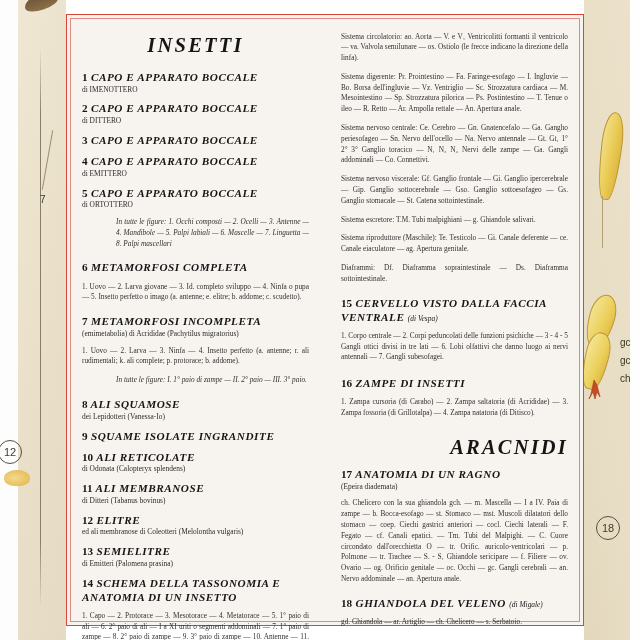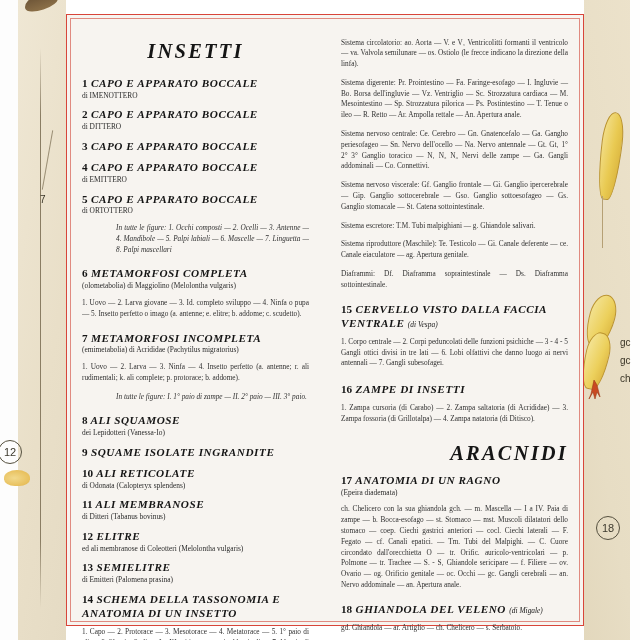--- a/index.html
+++ b/index.html
@@ -30,21 +30,21 @@
   .frame-outer{
     position:absolute;left:66px;top:14px;width:518px;height:612px;
     border:1.6px solid #d8453a;box-sizing:border-box;
   }
   .frame-inner{
     position:absolute;left:70px;top:18px;width:510px;height:604px;
     border:0.8px solid #e08a80;box-sizing:border-box;
   }
 
   .cols{
-    position:absolute;left:74px;top:30px;width:502px;height:596px;
+    position:absolute;left:74px;top:24px;width:502px;height:596px;
     display:flex;gap:12px;
   }
   .col{width:50%;box-sizing:border-box;padding:4px 8px 0 8px;}
   .col-left{padding-right:10px;}
   .col-right{padding-left:10px;}
 
   
   .plate-title{
     text-align:center;font-style:italic;font-weight:bold;
     font-size:20.5px;letter-spacing:2.2px;color:#151515;
@@ -208,21 +208,20 @@
 
       <div class="entry">
         <div class="entry-title"><span class="num">5</span> <span>CAPO E APPARATO BOCCALE</span></div>
         <div class="entry-sub">di ORTOTTERO</div>
       </div>
 
       <div class="legend ital gapA">In tutte le figure: 1. Occhi composti — 2. Ocelli — 3. Antenne — 4. Mandibole — 5. Palpi labiali — 6. Mascelle — 7. Linguetta — 8. Palpi mascellari</div>
 
       <div class="entry">
         <div class="entry-title"><span class="num">6</span> <span>METAMORFOSI COMPLETA</span></div>
-        <div class="entry-sub">(olometabolia) di Maggiolino (Melolontha vulgaris)</div>
       </div>
       <div class="legend tight gapA">1. Uovo — 2. Larva giovane — 3. Id. completo sviluppo — 4. Ninfa o pupa — 5. Insetto perfetto o imago (a. antenne; e. elitre; b. addome; c. scudetto).</div>
 
       <div class="entry">
         <div class="entry-title"><span class="num">7</span> <span>METAMORFOSI INCOMPLETA</span></div>
         <div class="entry-sub">(emimetabolia) di Acrididae (Pachytilus migratorius)</div>
       </div>
       <div class="legend tight">1. Uovo — 2. Larva — 3. Ninfa — 4. Insetto perfetto (a. antenne; r. ali rudimentali; k. ali complete; p. protorace; b. addome).</div>
       <div class="legend ital gapA">In tutte le figure: I. 1° paio di zampe — II. 2° paio — III. 3° paio.</div>
 

